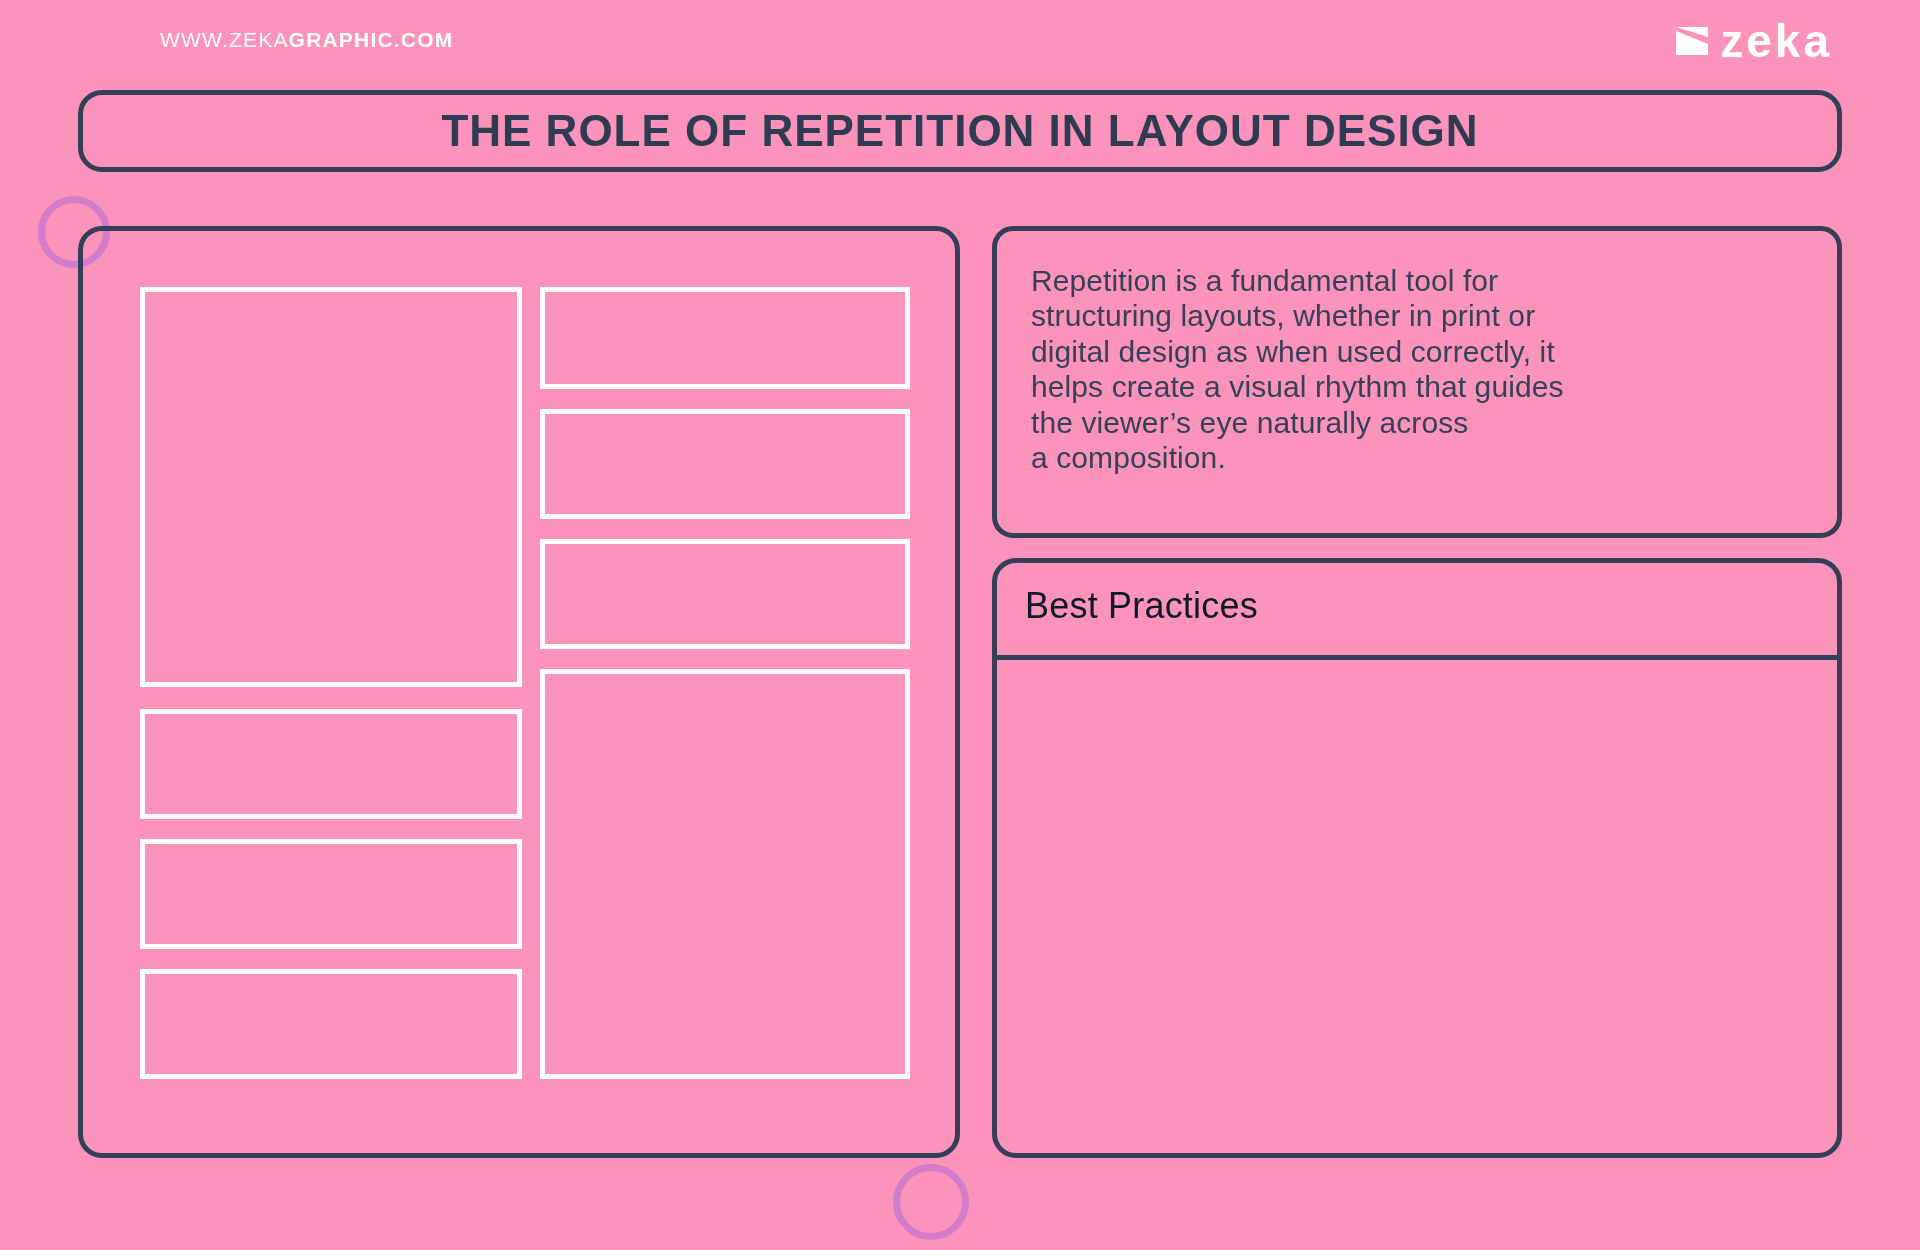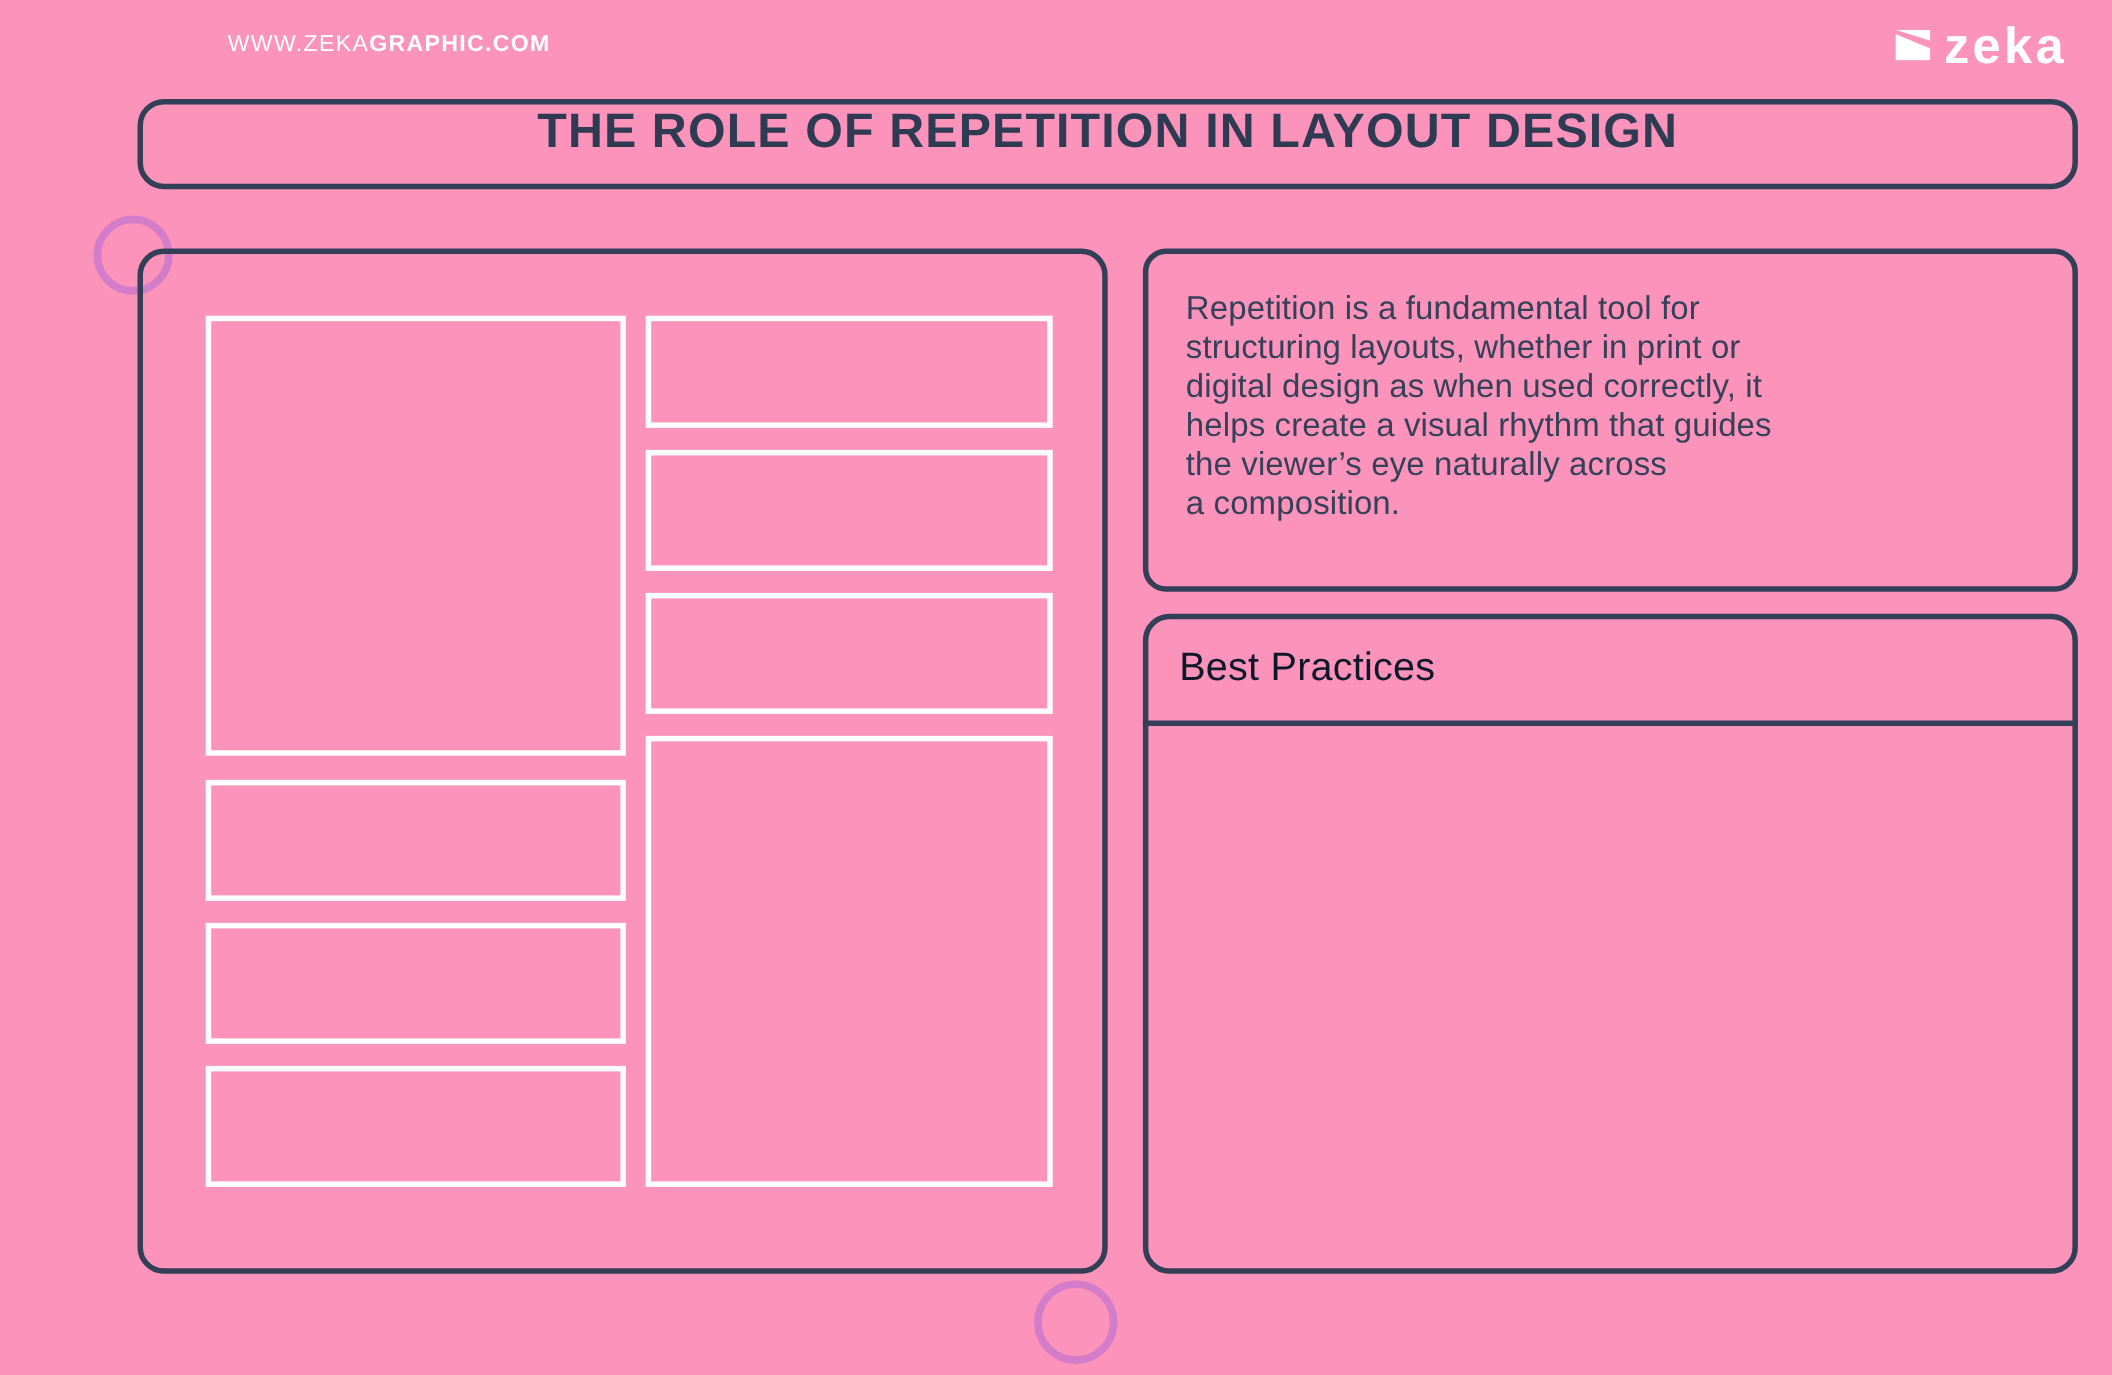--- a/index.html
+++ b/index.html
@@ -13,21 +13,20 @@
     font-family: "Liberation Sans", sans-serif;
     overflow: hidden;
     position: relative;
   }
 
   .stage {
     position: absolute;
     inset: 0;
     width: 1552px;
     height: 1250px;
-    margin-left: 47px;
   }
 
   
   .topbar {
     position: absolute;
     top: 0;
     left: 0;
     width: 1920px;
     height: 78px;
   }
@@ -94,20 +93,21 @@
   .title-banner {
     position: absolute;
     left: 78px;
     top: 90px;
     width: 1764px;
     height: 82px;
     border: 5px solid #333f57;
     border-radius: 24px;
     box-sizing: border-box;
     display: flex;
+    align-items: center;
     justify-content: center;
     z-index: 3;
   }
   .title-text {
     font-size: 44px;
     font-weight: 800;
     color: #2f3b52;
     letter-spacing: 1px;
     text-align: center;
     white-space: nowrap;

